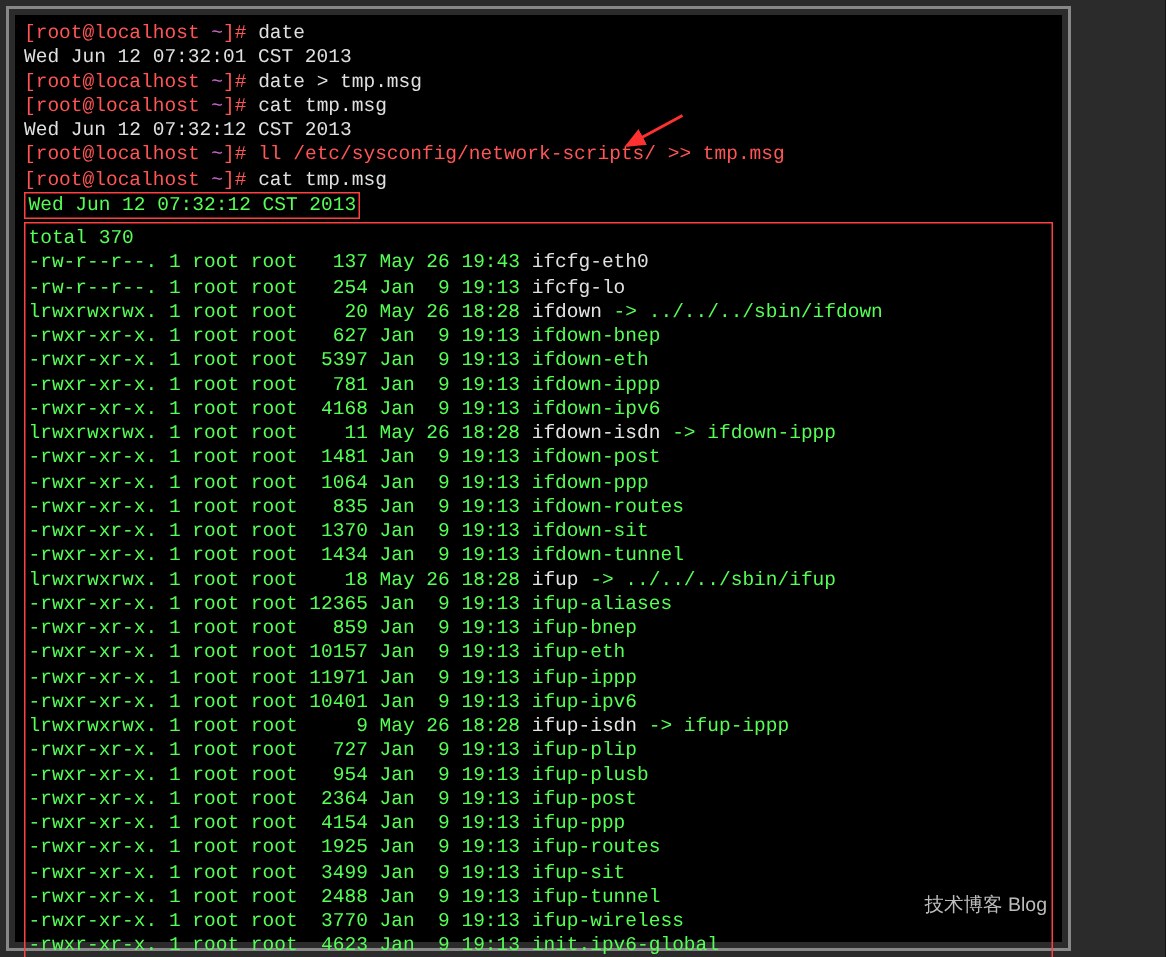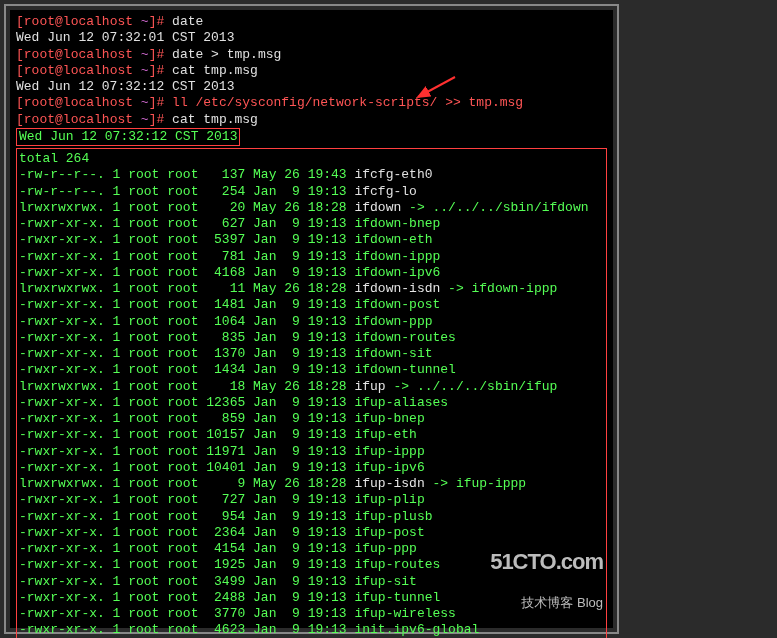--- a/index.html
+++ b/index.html
@@ -10,21 +10,21 @@
       line-height: 1.25;
       color: #e0e0e0;
       width: 777px;
       height: 638px;
       position: relative;
       overflow: hidden;
     }
     .outer-border {
       border: 2px solid #888;
       padding: 4px;
-      width: 615px;
+      width: 710px;
       height: 630px;
       margin: 4px;
       position: relative;
     }
     .terminal {
       background: #000;
       padding: 4px 6px;
       width: 100%;
       height: 100%;
       position: relative;
@@ -89,22 +89,21 @@
 </svg>
 
 <pre><span class="prompt-bracket">[<span>root</span><span>@</span><span>localhost</span><span class="prompt-tilde"> ~</span>]#</span> <span class="cmd">date</span>
 <span class="output">Wed Jun 12 07:32:01 CST 2013</span>
 <span class="prompt-bracket">[<span>root</span><span>@</span><span>localhost</span><span class="prompt-tilde"> ~</span>]#</span> <span class="cmd">date &gt; tmp.msg</span>
 <span class="prompt-bracket">[<span>root</span><span>@</span><span>localhost</span><span class="prompt-tilde"> ~</span>]#</span> <span class="cmd">cat tmp.msg</span>
 <span class="output">Wed Jun 12 07:32:12 CST 2013</span>
 <span class="prompt-bracket">[<span>root</span><span>@</span><span>localhost</span><span class="prompt-tilde"> ~</span>]#</span> <span class="red-line">ll /etc/sysconfig/network-scripts/ &gt;&gt; tmp.msg</span>
 <span class="prompt-bracket">[<span>root</span><span>@</span><span>localhost</span><span class="prompt-tilde"> ~</span>]#</span> <span class="cmd">cat tmp.msg</span>
 <span class="box-white"><span class="green">Wed Jun 12 07:32:12 CST 2013</span></span>
-<div class="box-red"><span class="green">total 264</span>
+<div class="box-red"><span class="green">total 370</span>
 <div id="listing-rows"><div><span class="green">-rw-r--r--. 1 root root   137 May 26 19:43 </span><span class="output">ifcfg-eth0</span></div><div><span class="green">-rw-r--r--. 1 root root   254 Jan  9 19:13 </span><span class="output">ifcfg-lo</span></div><div><span class="green">lrwxrwxrwx. 1 root root    20 May 26 18:28 </span><span class="cyan">ifdown</span><span class="green"> -&gt; </span><span class="green">../../../sbin/ifdown</span></div><div><span class="green">-rwxr-xr-x. 1 root root   627 Jan  9 19:13 </span><span class="green">ifdown-bnep</span></div><div><span class="green">-rwxr-xr-x. 1 root root  5397 Jan  9 19:13 </span><span class="green">ifdown-eth</span></div><div><span class="green">-rwxr-xr-x. 1 root root   781 Jan  9 19:13 </span><span class="green">ifdown-ippp</span></div><div><span class="green">-rwxr-xr-x. 1 root root  4168 Jan  9 19:13 </span><span class="green">ifdown-ipv6</span></div><div><span class="green">lrwxrwxrwx. 1 root root    11 May 26 18:28 </span><span class="cyan">ifdown-isdn</span><span class="green"> -&gt; </span><span class="green">ifdown-ippp</span></div><div><span class="green">-rwxr-xr-x. 1 root root  1481 Jan  9 19:13 </span><span class="green">ifdown-post</span></div><div><span class="green">-rwxr-xr-x. 1 root root  1064 Jan  9 19:13 </span><span class="green">ifdown-ppp</span></div><div><span class="green">-rwxr-xr-x. 1 root root   835 Jan  9 19:13 </span><span class="green">ifdown-routes</span></div><div><span class="green">-rwxr-xr-x. 1 root root  1370 Jan  9 19:13 </span><span class="green">ifdown-sit</span></div><div><span class="green">-rwxr-xr-x. 1 root root  1434 Jan  9 19:13 </span><span class="green">ifdown-tunnel</span></div><div><span class="green">lrwxrwxrwx. 1 root root    18 May 26 18:28 </span><span class="cyan">ifup</span><span class="green"> -&gt; </span><span class="green">../../../sbin/ifup</span></div><div><span class="green">-rwxr-xr-x. 1 root root 12365 Jan  9 19:13 </span><span class="green">ifup-aliases</span></div><div><span class="green">-rwxr-xr-x. 1 root root   859 Jan  9 19:13 </span><span class="green">ifup-bnep</span></div><div><span class="green">-rwxr-xr-x. 1 root root 10157 Jan  9 19:13 </span><span class="green">ifup-eth</span></div><div><span class="green">-rwxr-xr-x. 1 root root 11971 Jan  9 19:13 </span><span class="green">ifup-ippp</span></div><div><span class="green">-rwxr-xr-x. 1 root root 10401 Jan  9 19:13 </span><span class="green">ifup-ipv6</span></div><div><span class="green">lrwxrwxrwx. 1 root root     9 May 26 18:28 </span><span class="cyan">ifup-isdn</span><span class="green"> -&gt; </span><span class="green">ifup-ippp</span></div><div><span class="green">-rwxr-xr-x. 1 root root   727 Jan  9 19:13 </span><span class="green">ifup-plip</span></div><div><span class="green">-rwxr-xr-x. 1 root root   954 Jan  9 19:13 </span><span class="green">ifup-plusb</span></div><div><span class="green">-rwxr-xr-x. 1 root root  2364 Jan  9 19:13 </span><span class="green">ifup-post</span></div><div><span class="green">-rwxr-xr-x. 1 root root  4154 Jan  9 19:13 </span><span class="green">ifup-ppp</span></div><div><span class="green">-rwxr-xr-x. 1 root root  1925 Jan  9 19:13 </span><span class="green">ifup-routes</span></div><div><span class="green">-rwxr-xr-x. 1 root root  3499 Jan  9 19:13 </span><span class="green">ifup-sit</span></div><div><span class="green">-rwxr-xr-x. 1 root root  2488 Jan  9 19:13 </span><span class="green">ifup-tunnel</span></div><div><span class="green">-rwxr-xr-x. 1 root root  3770 Jan  9 19:13 </span><span class="green">ifup-wireless</span></div><div><span class="green">-rwxr-xr-x. 1 root root  4623 Jan  9 19:13 </span><span class="green">init.ipv6-global</span></div></div></div> </pre>
 
 <div class="watermark">
-  <div class="logo">51CTO.com</div>
   <div class="sub">技术博客      Blog</div>
 </div>
 
 </div>
 </div>
 
 </body></html>

